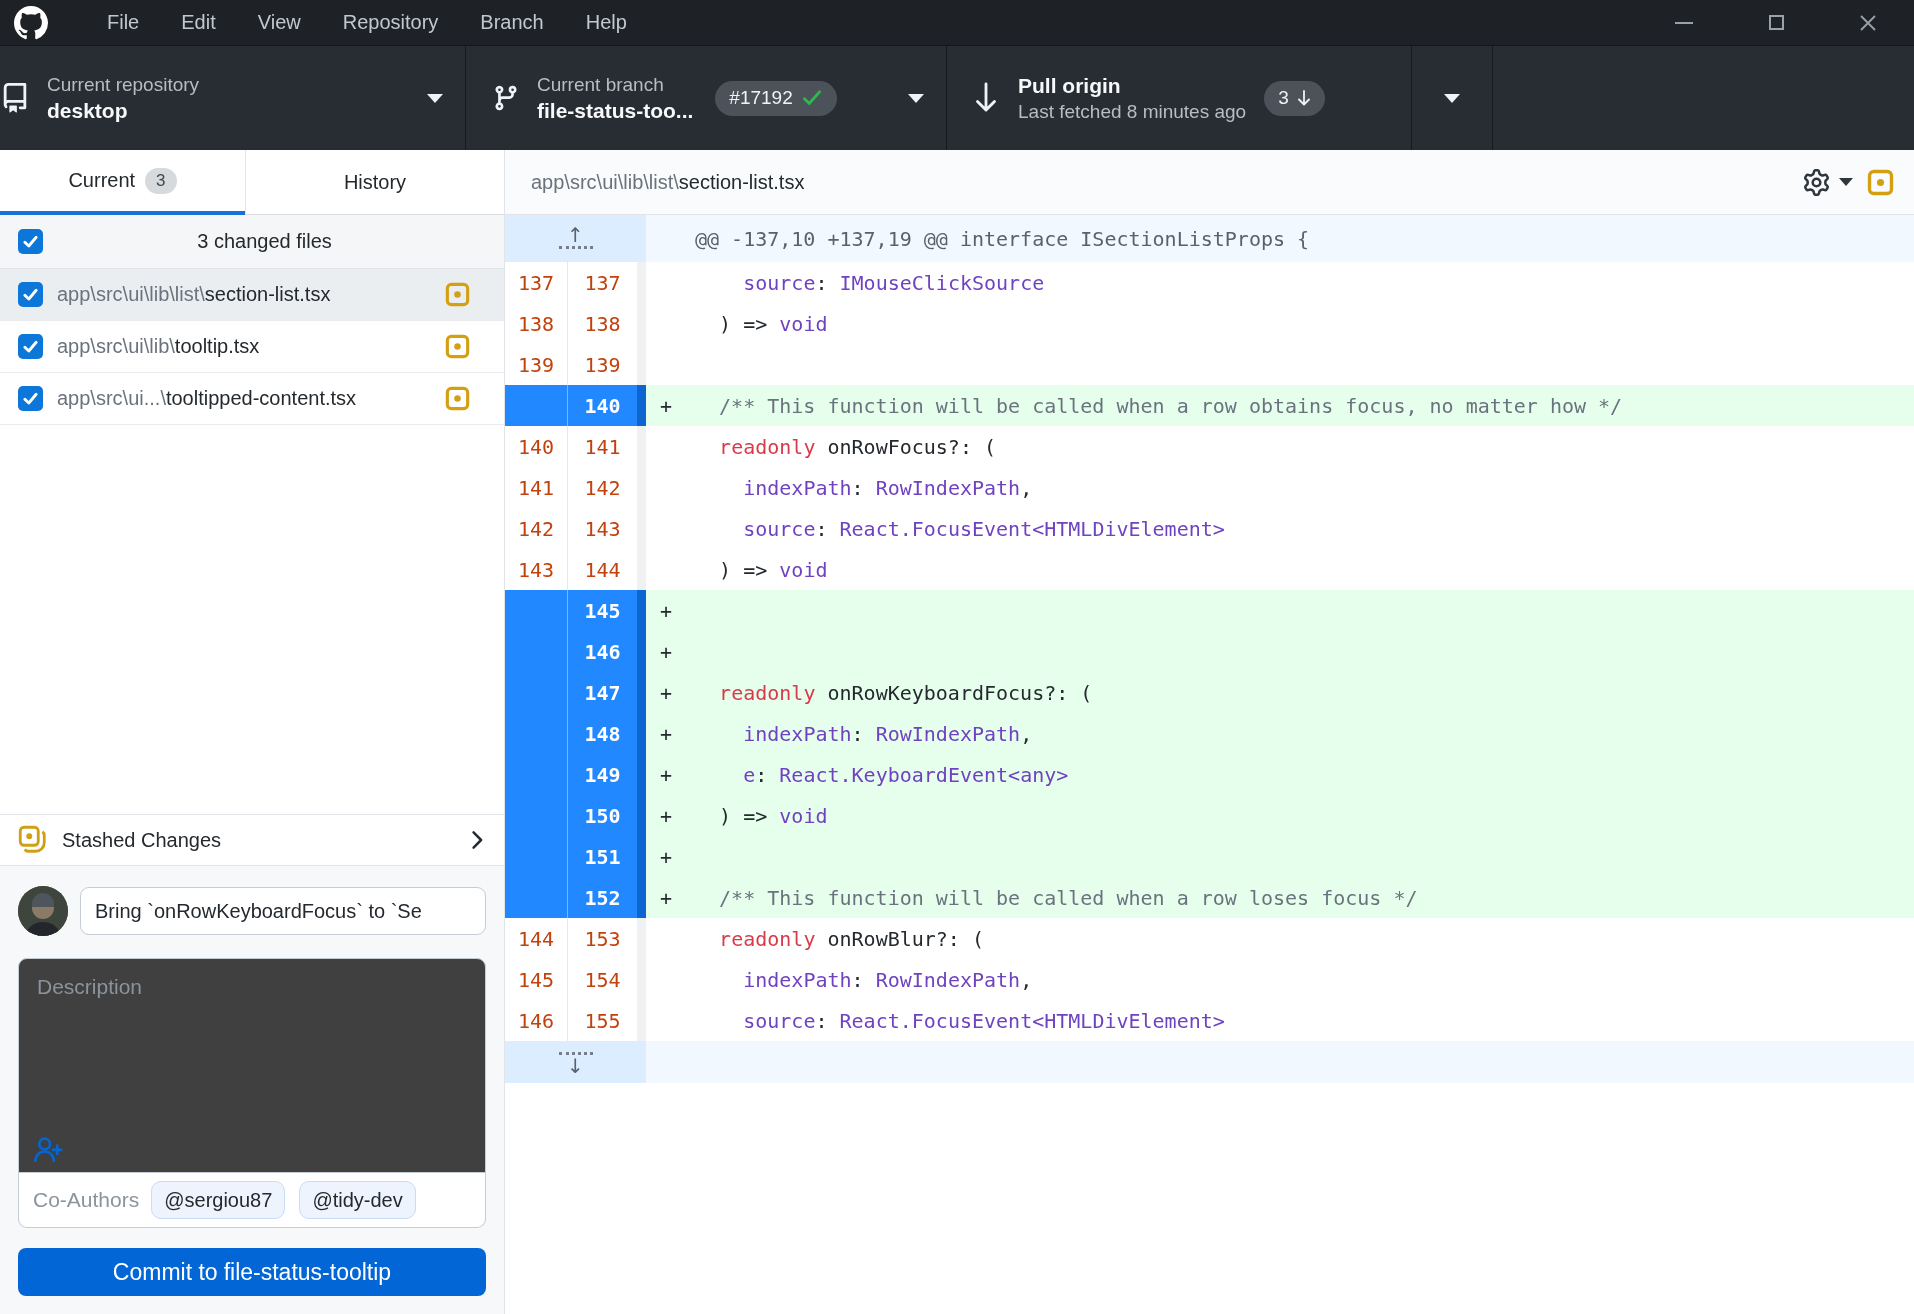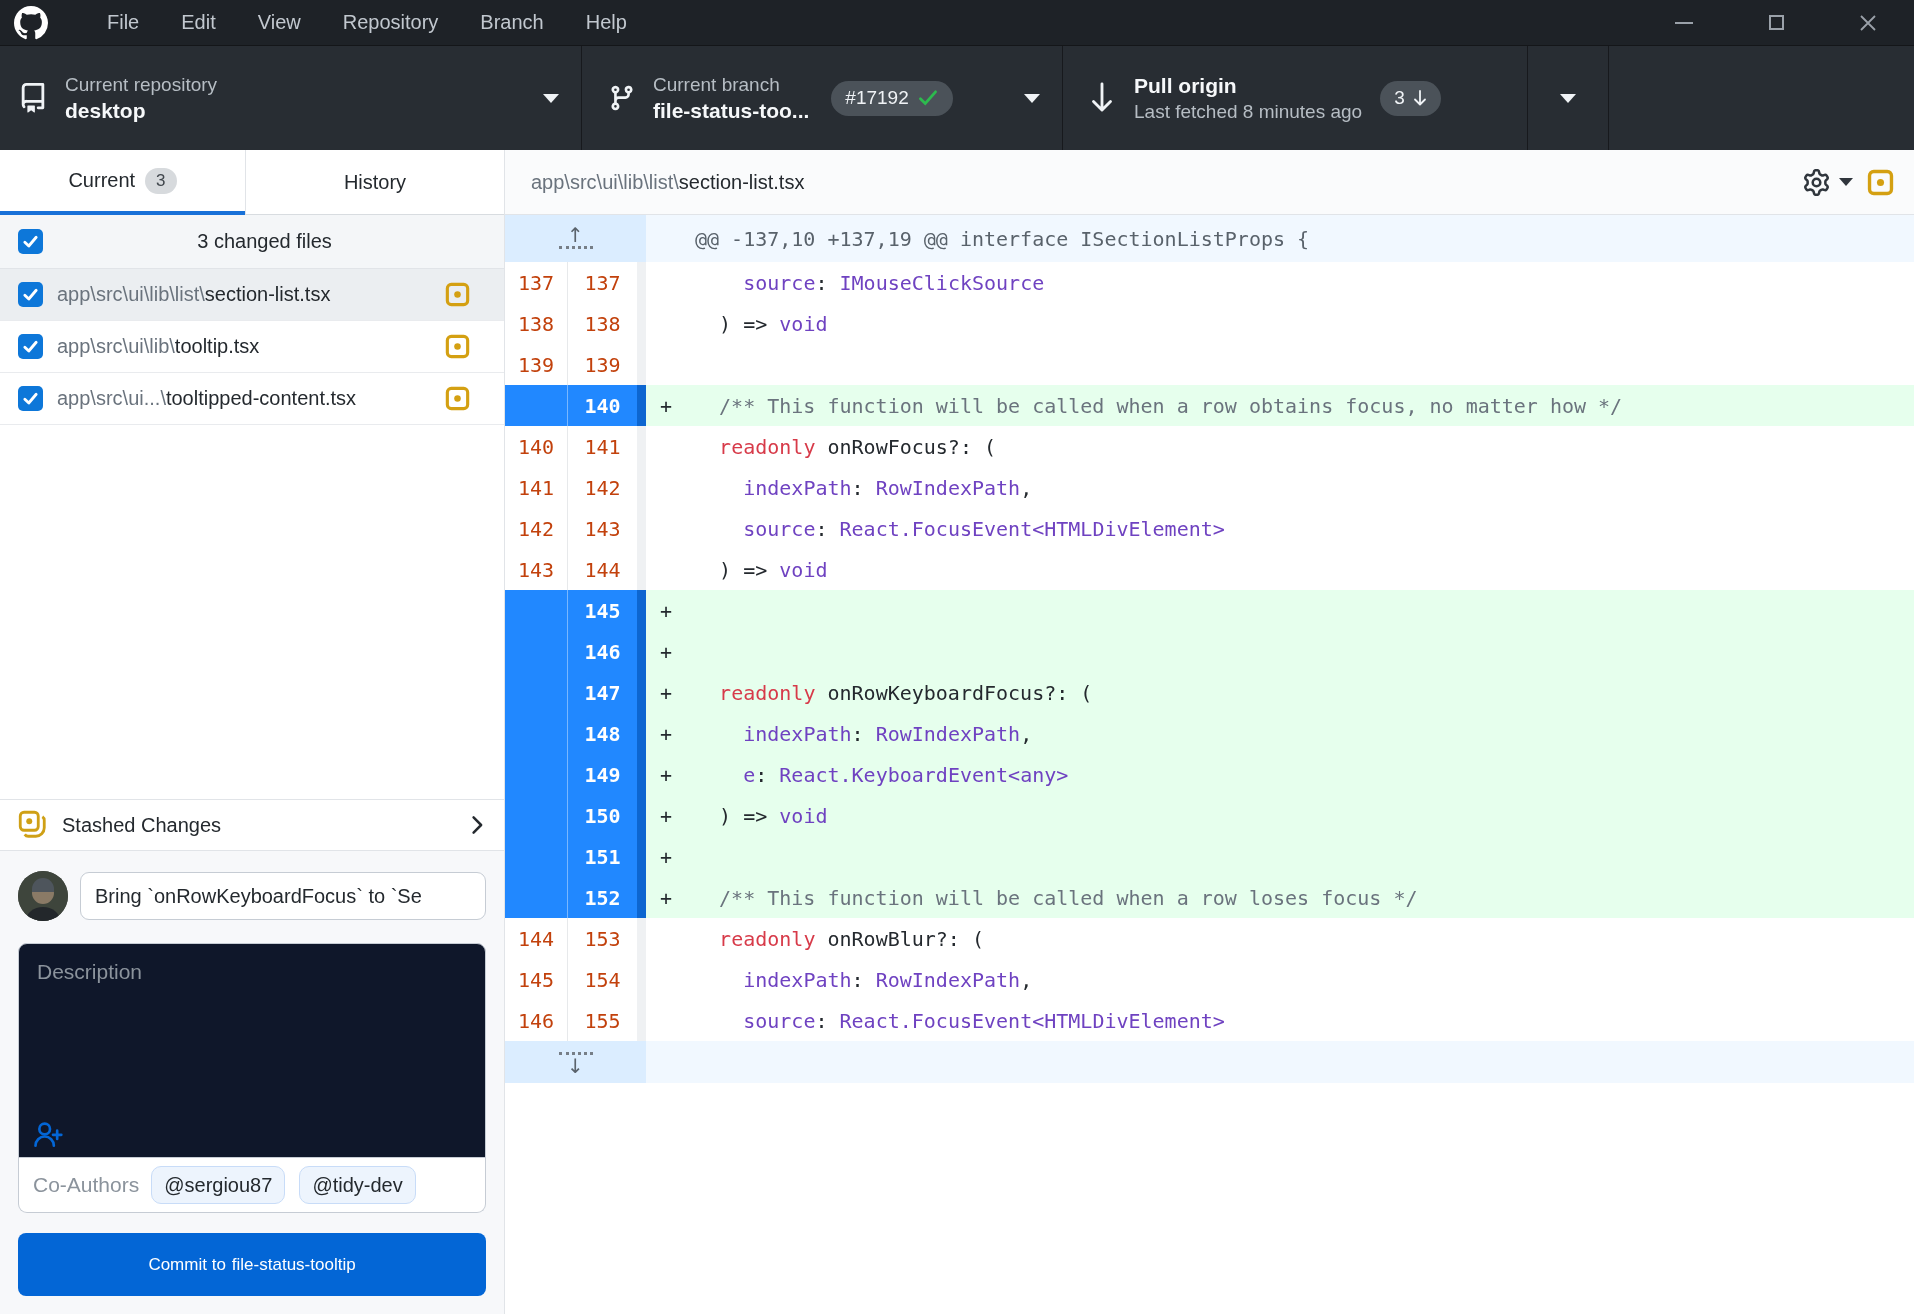--- a/index.html
+++ b/index.html
@@ -17,21 +17,21 @@
   .menu-items{display:flex;margin-left:38px}
   .menu-item{color:#c2c8cf;font-size:20px;padding:0 21px;height:45px;display:flex;align-items:center;cursor:default}
   .win-controls{margin-left:auto;display:flex}
   .winbtn{width:92px;height:45px;display:flex;align-items:center;justify-content:center}
   .min-glyph{width:18px;height:0;border-top:2px solid #9aa1a9}
   .max-glyph{width:15px;height:15px;border:2px solid #9aa1a9}
 
   
   .toolbar{height:105px;background:var(--toolbar);border-top:1px solid #141619;display:flex;flex:0 0 105px}
   .tb-section{display:flex;align-items:center;border-right:1px solid #17191d;position:relative}
-  .tb-repo{width:582px;padding-left:18px}
+  .tb-repo{width:466px;}
   .tb-branch{width:481px;padding-left:26px}
   .tb-pull{width:465px;padding-left:24px}
   .tb-drop{width:81px;justify-content:center}
   .tb-rest{flex:1;border-right:none}
   .tb-icon{flex:0 0 auto;color:#f0f3f6}
   .tb-text{margin-left:17px;min-width:0}
   .tb-label{font-size:19px;color:#b6bdc4;line-height:25px;white-space:nowrap}
   .tb-value{font-size:21px;color:#f6f8fa;font-weight:bold;line-height:27px;white-space:nowrap}
   .caret{width:0;height:0;border-left:8px solid transparent;border-right:8px solid transparent;border-top:9px solid #f0f3f6}
   .tb-caret-right{margin-left:auto;margin-right:22px}
@@ -65,27 +65,27 @@
 
   
   .stash-row{height:52px;flex:0 0 52px;border-top:1px solid #e1e4e8;border-bottom:1px solid #e1e4e8;display:flex;align-items:center;padding:0 16px 0 18px;background:#fff}
   .stash-label{margin-left:14px;font-size:20px;color:#24292e;flex:1}
 
   
   .commit-area{flex:1;background:#f7f8fa;padding:20px 18px 18px 18px;display:flex;flex-direction:column}
   .commit-top{display:flex;align-items:center}
   .avatar{width:50px;height:50px;border-radius:50%;overflow:hidden;flex:0 0 auto;background:#4a4f48}
   .summary-input{margin-left:12px;flex:1;height:48px;background:#fff;border:1.5px solid #c6ccd4;border-radius:9px;font-size:20px;color:#24292e;padding:0 14px;display:flex;align-items:center;white-space:nowrap;overflow:hidden}
-  .desc-box{margin-top:22px;height:215px;background:#0f172a;border:1.5px solid #c6ccd4;border-radius:9px 9px 0 0;position:relative;padding:16px 18px}
+  .desc-box{margin-top:22px;height:215px;background:#404040;border:1.5px solid #c6ccd4;border-radius:9px 9px 0 0;position:relative;padding:16px 18px}
   .desc-placeholder{color:#8b939c;font-size:21px}
   .personadd{position:absolute;left:14px;bottom:10px}
   .coauthor-row{height:55px;background:#fff;border:1.5px solid #c6ccd4;border-top:none;border-radius:0 0 9px 9px;display:flex;align-items:center;padding:0 12px 0 14px;gap:12px}
   .coauthor-label{color:#8b939c;font-size:21px;flex:0 0 auto}
   .coauthor-pill{background:#edf4fd;border:1.5px solid #c8dcf8;border-radius:10px;height:38px;display:flex;align-items:center;padding:0 12px;font-size:20px;color:#24292e;white-space:nowrap}
-  .commit-btn{margin-top:20px;height:63px;border-radius:8px;background:var(--accent);color:#fff;font-size:17px;display:flex;align-items:center;justify-content:center;border:none;gap:0;cursor:pointer}
+  .commit-btn{margin-top:20px;height:48px;border-radius:8px;background:var(--accent);color:#fff;font-size:23px;display:flex;align-items:center;justify-content:center;border:none;gap:0;cursor:pointer}
   .commit-btn b{font-weight:normal;margin-left:6px}
 
   
   .diff-header{height:65px;flex:0 0 65px;background:#fafbfc;border-bottom:1px solid #e1e4e8;display:flex;align-items:center;padding:0 20px 0 26px;font-size:20px}
   .diff-header .spacer{flex:1}
   .dh-icons{display:flex;align-items:center;gap:14px}
   .dh-caret{width:0;height:0;border-left:7px solid transparent;border-right:7px solid transparent;border-top:8px solid #30363d}
 
   .mono,.code-cell,.gut,.hunk-text{font-family:"DejaVu Sans Mono",monospace}
   .hunk-row,.expand-row{display:flex;flex:0 0 auto}

